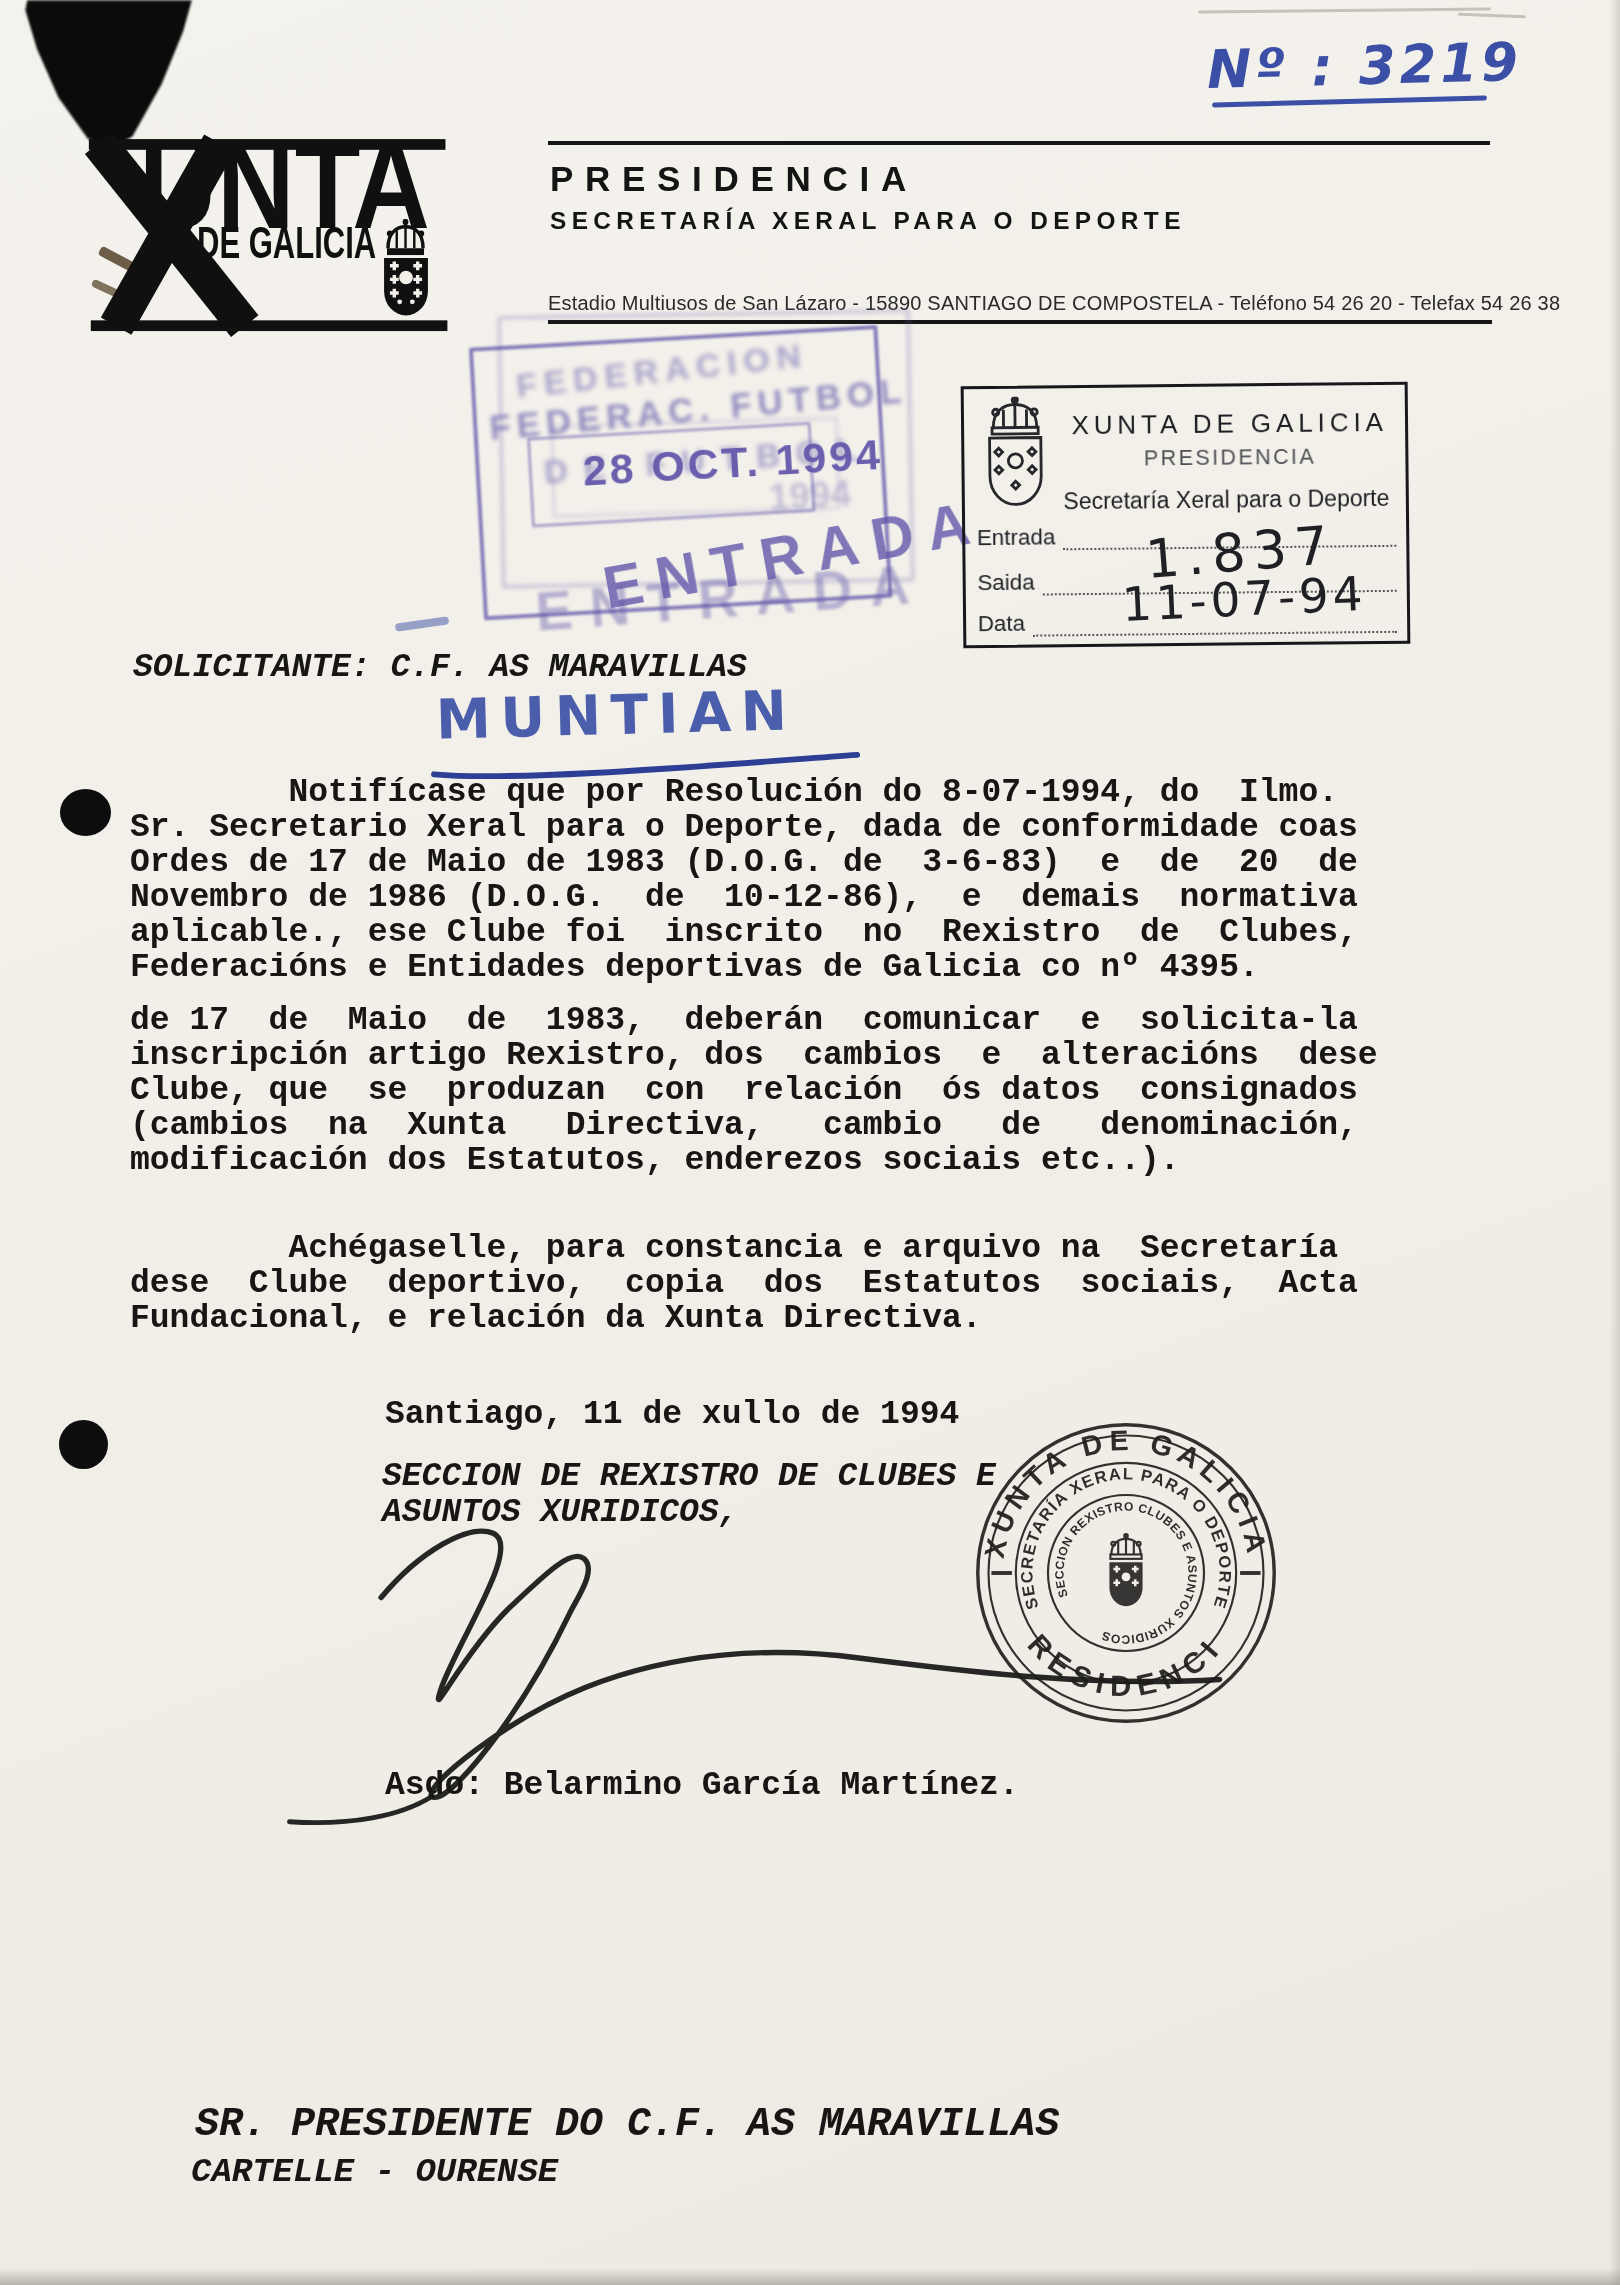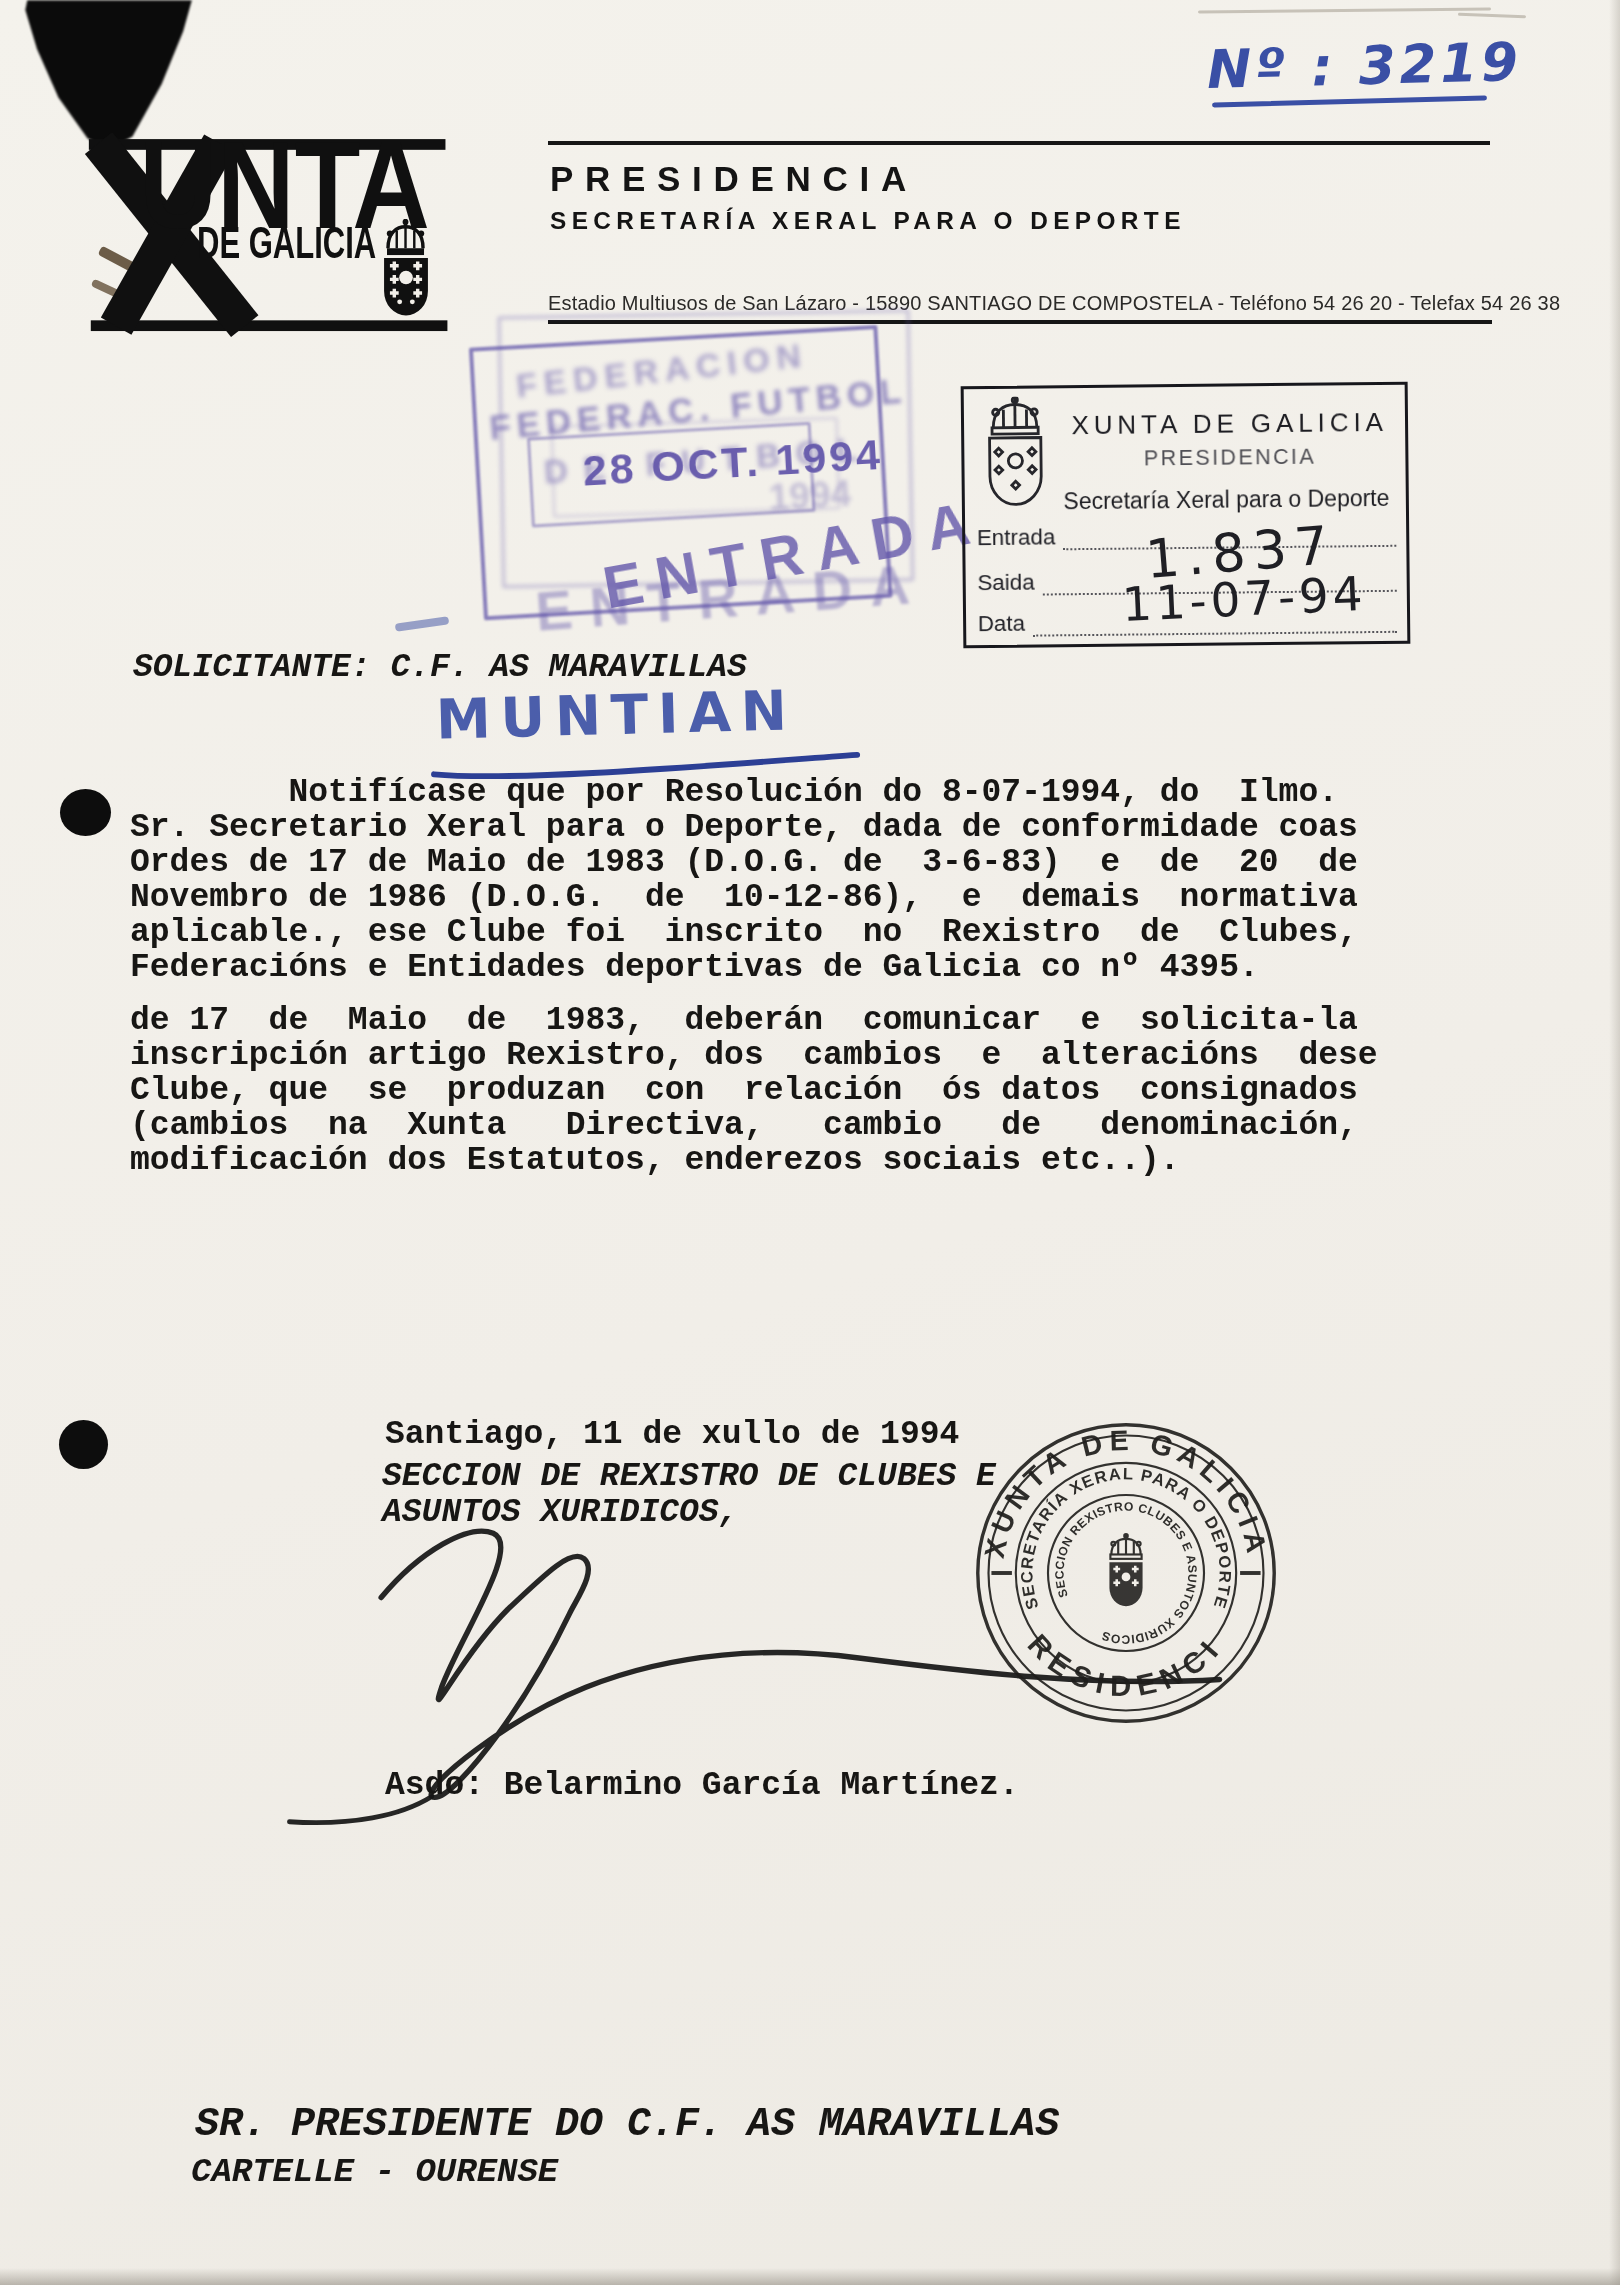--- a/index.html
+++ b/index.html
@@ -178,22 +178,27 @@
   </div>
 
   <div class="abs tw" style="left:130px;top:1003px;">
     <div class="tline">de 17  de  Maio  de  1983,  deberán  comunicar  e  solicita-la</div>
     <div class="tline">inscripción artigo Rexistro, dos  cambios  e  alteracións  dese</div>
     <div class="tline">Clube, que  se  produzan  con  relación  ós datos  consignados</div>
     <div class="tline">(cambios  na  Xunta   Directiva,   cambio   de   denominación,</div>
     <div class="tline">modificación dos Estatutos, enderezos sociais etc..).</div>
   </div>
 
-
-  <div class="abs tw tline" style="left:385px;top:1397px;margin-top:20px;">Santiago, 11 de xullo de 1994</div>
+  <div class="abs tw" style="left:130px;top:1231px;">
+    <div class="tline">        Achégaselle, para constancia e arquivo na  Secretaría</div>
+    <div class="tline">dese  Clube  deportivo,  copia  dos  Estatutos  sociais,  Acta</div>
+    <div class="tline">Fundacional, e relación da Xunta Directiva.</div>
+  </div>
+
+  <div class="abs tw tline" style="left:385px;top:1397px;">Santiago, 11 de xullo de 1994</div>
   <div class="abs tw tw-it tline" style="left:382px;top:1459px;">SECCION DE REXISTRO DE CLUBES E</div>
   <div class="abs tw tw-it tline" style="left:382px;top:1495px;">ASUNTOS XURIDICOS,</div>
 
   <svg class="abs" style="left:254px;top:1502px;" width="1005" height="351" viewBox="0 0 1030 360">
     <path d="M130,98 C170,50 220,22 245,32 C275,45 210,140 192,190 C178,232 210,160 260,110
              C300,72 325,48 338,58 C352,70 330,100 323,115 C310,142 285,190 250,238
              C225,272 192,310 182,302 C172,292 260,222 340,190 C430,154 530,148 620,160
              C730,174 860,190 990,182" fill="none" stroke="#151515" stroke-width="5.5" stroke-linecap="round" opacity=".92"></path>
     <path d="M182,302 C150,322 100,332 36,328" fill="none" stroke="#151515" stroke-width="5" stroke-linecap="round" opacity=".92"></path>
   </svg>

